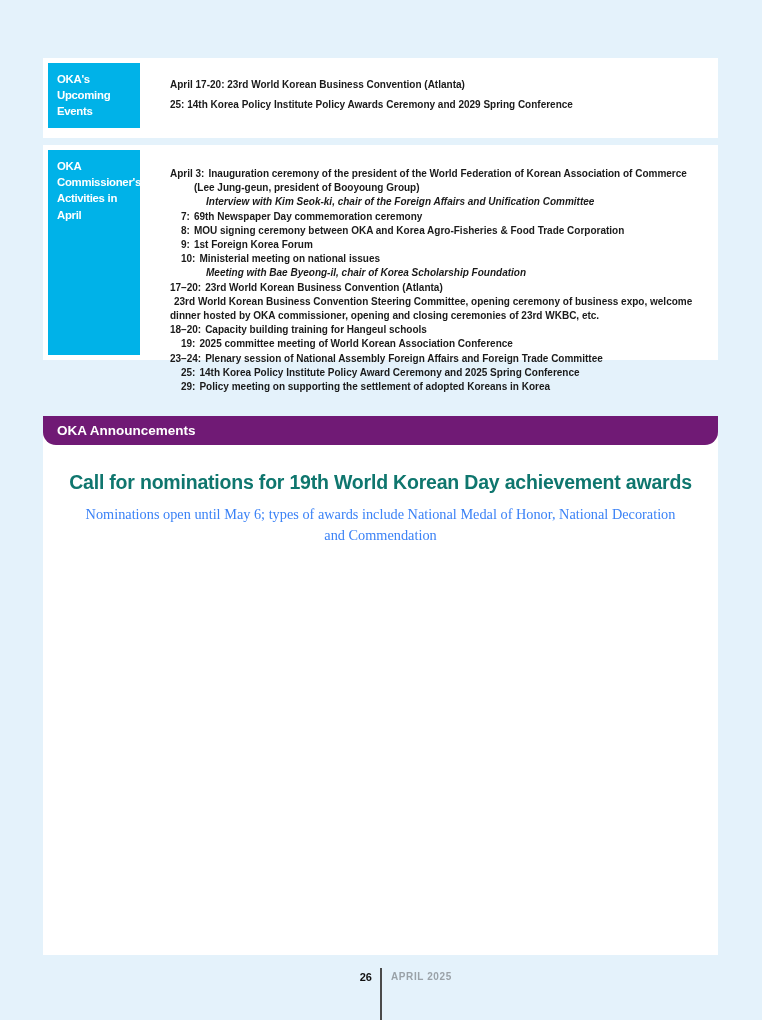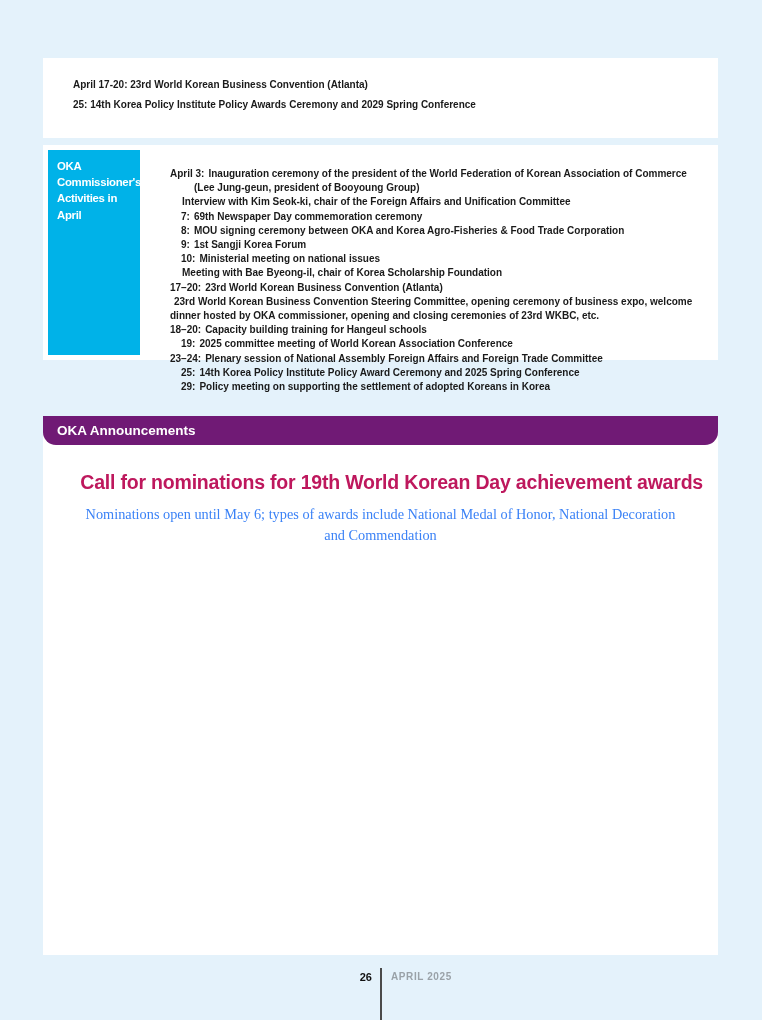--- a/index.html
+++ b/index.html
@@ -33,37 +33,37 @@
     flex:1;margin-left:30px;padding-right:8px;
     color:#1a1a1a;font-weight:bold;
   }
   .row1 .row-content{padding-top:17px;font-size:10px;}
   .row1 .ev-line{line-height:20px;}
   .row2 .row-content{padding-top:22px;font-size:10px;}
   .act{line-height:14.2px;padding-left:24px;text-indent:-24px;}
   .act .lbl{padding-right:4px;}
   .act.lvl0{margin-left:0;}
   .act.lvl1{margin-left:11px;}
-  .act.lvl2{margin-left:8px;padding-left:0;text-indent:0;}
+  .act.lvl2{margin-left:32px;padding-left:0;text-indent:0;font-style:italic;}
   .act.lvl3{padding-left:0;text-indent:0;}
   
   .ann-bar{
     position:absolute;left:43px;top:416px;width:675px;height:29px;
     background:#701a75;border-radius:0 0 13px 13px;
     color:#ffffff;font-weight:bold;font-size:13.5px;line-height:29px;
     padding-left:14px;box-sizing:border-box;z-index:2;
   }
   .article{
     position:absolute;left:43px;top:433px;width:675px;height:522px;
     background:#ffffff;z-index:1;box-sizing:border-box;
     padding:0 15px;
   }
   .article-title{
-    margin-top:38px;text-align:right;
-    font-size:19.5px;font-weight:bold;color:#be185d;
+    margin-top:38px;text-align:center;
+    font-size:19.5px;font-weight:bold;color:#0f766e;
     letter-spacing:-0.2px;
   }
   .article-subtitle{
     font-family:"Liberation Serif",serif;
     font-size:14.3px;color:#3b82f6;
     text-align:center;line-height:1.5;
     margin:10px 24px 0 24px;
   }
   .cols{
     display:flex;gap:11px;margin-top:16px;
@@ -86,38 +86,41 @@
     position:absolute;top:971px;left:391px;
     font-size:10px;font-weight:bold;color:#9aa2a8;letter-spacing:0.6px;
   }
 </style>
 </head>
 <body>
 
 <div class="page">
 
   <div class="row row1">
+    <div class="tag">OKA's
+Upcoming
+Events</div>
     <div class="row-content">
       <div class="ev-line">April 17-20: 23rd World Korean Business Convention (Atlanta)</div>
       <div class="ev-line">25: 14th Korea Policy Institute Policy Awards Ceremony and 2029 Spring Conference</div>
     </div>
   </div>
 
   <div class="row row2">
     <div class="tag">OKA
 Commissioner's
 Activities in
 April</div>
     <div class="row-content">
 
     <div class="act lvl0"><span class="lbl">April 3:</span><span>Inauguration ceremony of the president of the World Federation of Korean Association of Commerce (Lee Jung-geun, president of Booyoung Group)</span></div>
         <div class="act lvl2"><span class="lbl"></span><span>Interview with Kim Seok-ki, chair of the Foreign Affairs and Unification Committee</span></div>
         <div class="act lvl1"><span class="lbl">7:</span><span>69th Newspaper Day commemoration ceremony</span></div>
         <div class="act lvl1"><span class="lbl">8:</span><span>MOU signing ceremony between OKA and Korea Agro-Fisheries &amp; Food Trade Corporation</span></div>
-        <div class="act lvl1"><span class="lbl">9:</span><span>1st Sangji Korea Forum</span></div>
+        <div class="act lvl1"><span class="lbl">9:</span><span>1st Foreign Korea Forum</span></div>
         <div class="act lvl1"><span class="lbl">10:</span><span>Ministerial meeting on national issues</span></div>
         <div class="act lvl2"><span class="lbl"></span><span>Meeting with Bae Byeong-il, chair of Korea Scholarship Foundation</span></div>
         <div class="act lvl0"><span class="lbl">17–20:</span><span>23rd World Korean Business Convention (Atlanta)</span></div>
         <div class="act lvl3"><span class="lbl"></span><span>23rd World Korean Business Convention Steering Committee, opening ceremony of business expo, welcome dinner hosted by OKA commissioner, opening and closing ceremonies of 23rd WKBC, etc.</span></div>
         <div class="act lvl0"><span class="lbl">18–20:</span><span>Capacity building training for Hangeul schools</span></div>
         <div class="act lvl1"><span class="lbl">19:</span><span>2025 committee meeting of World Korean Association Conference</span></div>
         <div class="act lvl0"><span class="lbl">23–24:</span><span>Plenary session of National Assembly Foreign Affairs and Foreign Trade Committee</span></div>
         <div class="act lvl1"><span class="lbl">25:</span><span>14th Korea Policy Institute Policy Award Ceremony and 2025 Spring Conference</span></div>
         <div class="act lvl1"><span class="lbl">29:</span><span>Policy meeting on supporting the settlement of adopted Koreans in Korea</span></div>
       </div>

